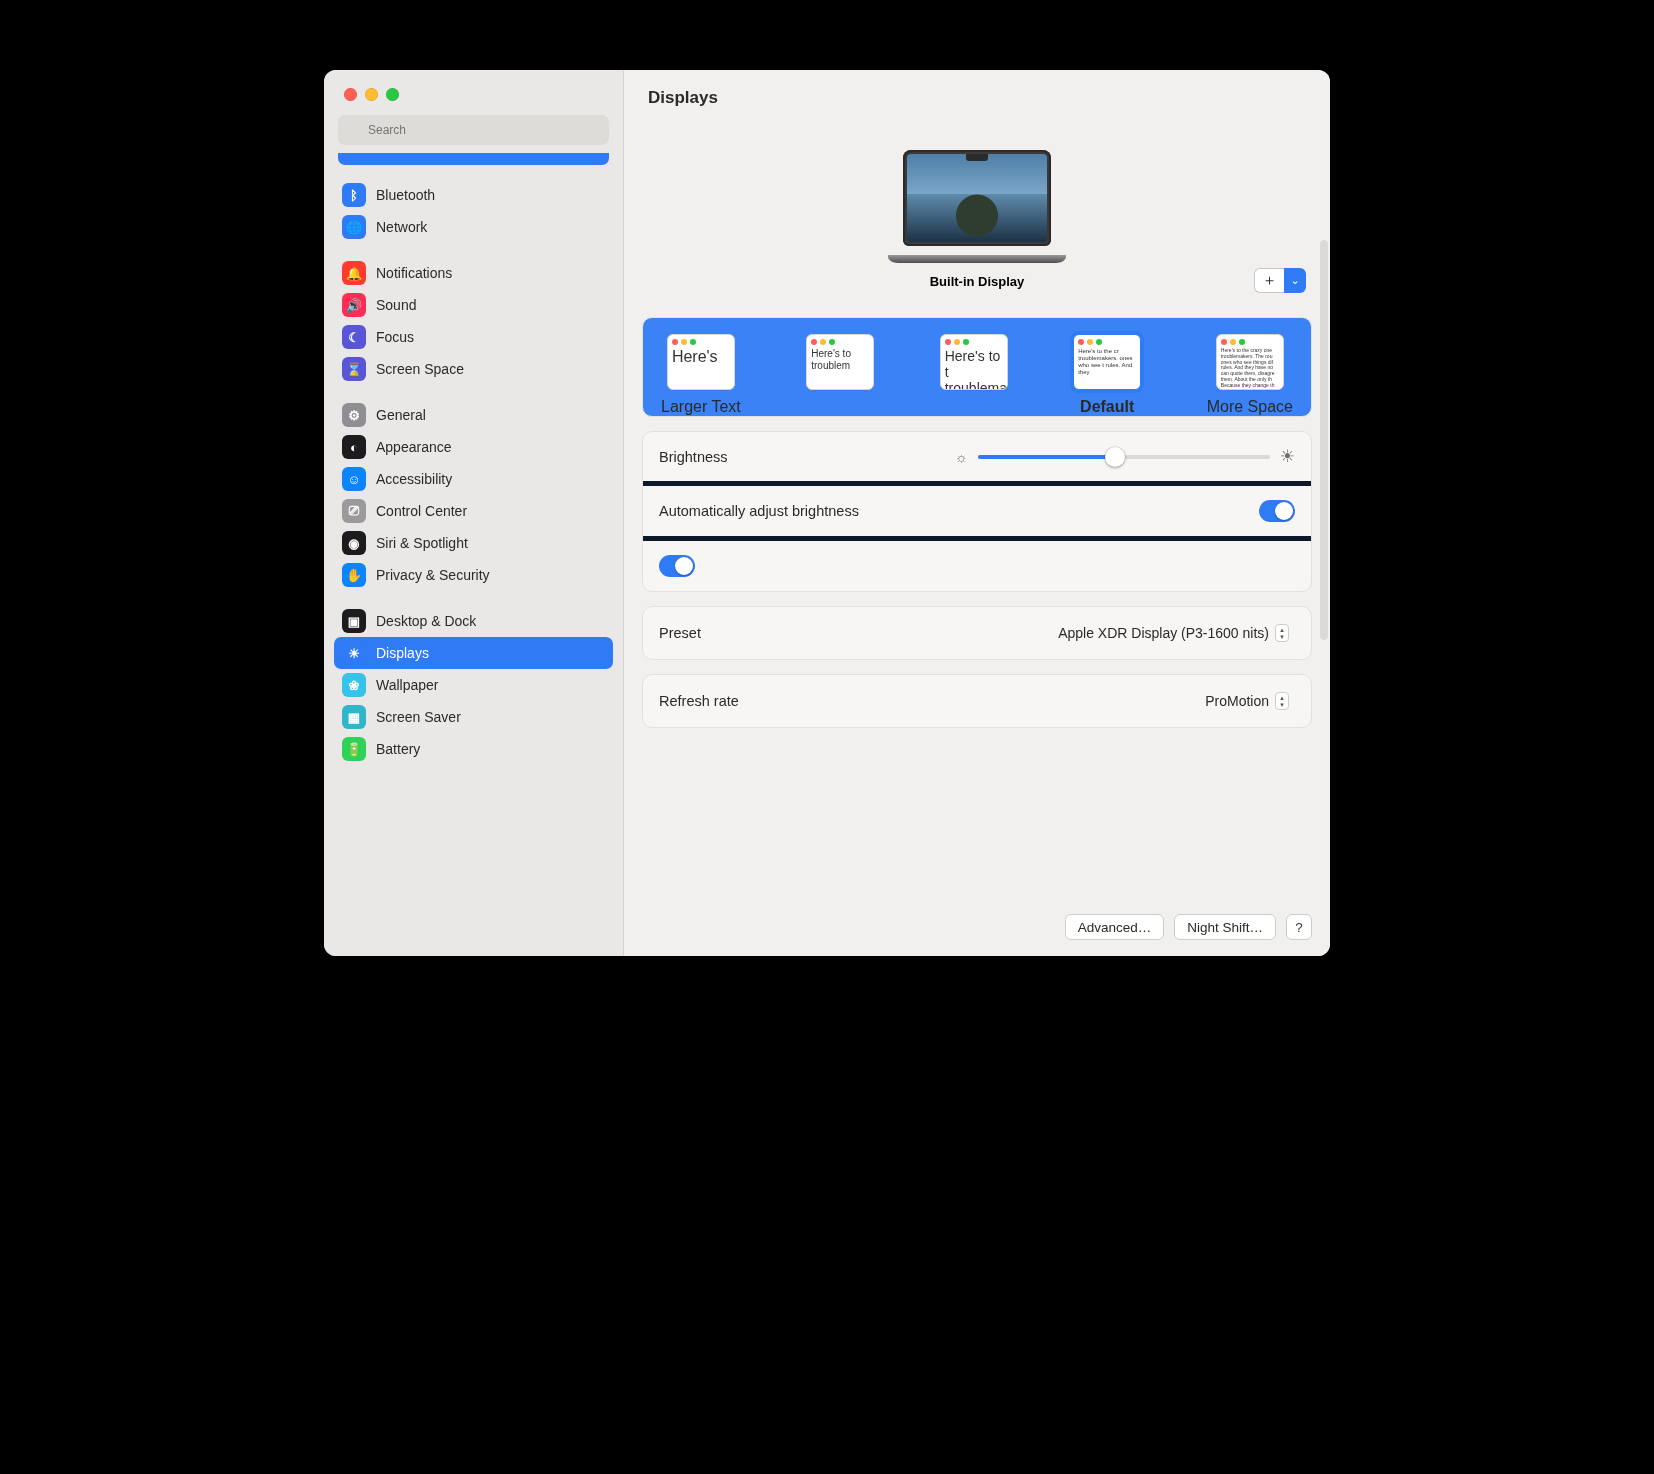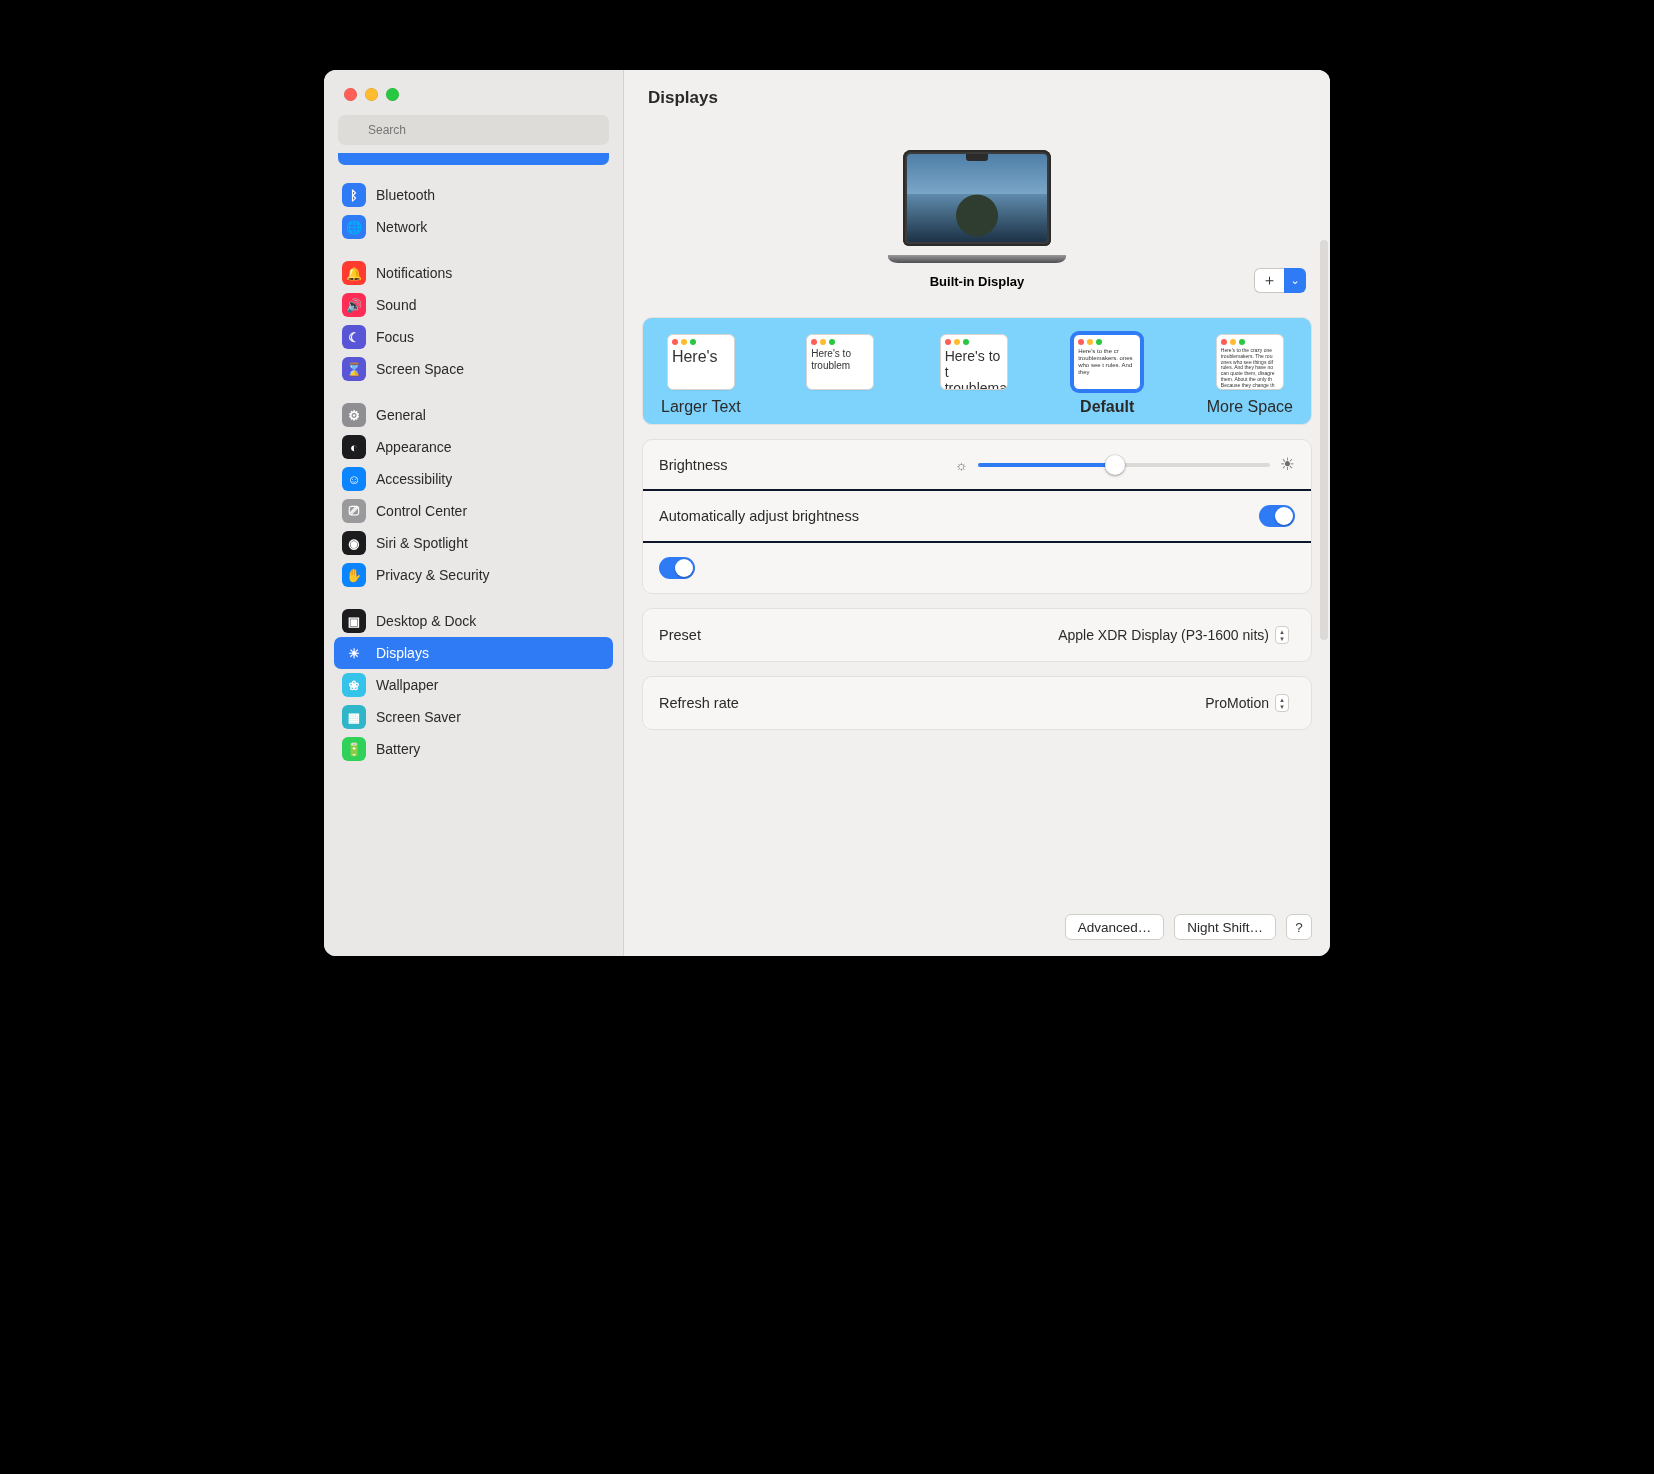--- a/index.html
+++ b/index.html
@@ -154,24 +154,24 @@
   }
   .add-menu {
     width: 22px; height: 25px;
     border-radius: 0 6px 6px 0;
     background: #2f7bf6; color: #fff;
     display: flex; align-items: center; justify-content: center;
     font-size: 11px;
   }
   .res-panel {
     margin: 10px 18px 0;
-    background: #7dd3fc;
+    background: #3b82f6;
     border: 1px solid #e3e1de;
     border-radius: 10px;
-    padding: 16px 18px 8px;
+    padding: 16px 18px 0;
   }
   .res-row { display: flex; align-items: flex-end; justify-content: space-between; gap: 8px; }
   .res-cell { display: flex; flex-direction: column; align-items: center; gap: 8px; cursor: default; }
   .res-thumb {
     width: 68px; height: 56px; background: #fff;
     border: 1px solid #d7d5d2; border-radius: 6px;
     box-shadow: 0 1px 0 rgba(0,0,0,.04);
     overflow: hidden; position: relative;
     font-size: 5px; color: #333; line-height: 1.15;
     padding: 4px;
@@ -184,21 +184,21 @@
   .res-label.sel { font-weight: 700; }
   .settings-panel {
     margin: 14px 18px 0;
     background: #f8f6f4;
     border: 1px solid #e3e1de;
     border-radius: 10px;
   }
   .row {
     display: flex; align-items: center; justify-content: space-between;
     padding: 14px 16px;
-    border-top: 2px solid #0f172a;
+    border-top: 5px solid #0f172a;
   }
   .row:first-child { border-top: none; }
   .row .label { font-size: 14.5px; color: #2b2a28; }
   .row .sub { font-size: 13px; color: #8c8a87; margin-top: 4px; max-width: 520px; }
   .slider-wrap { display: flex; align-items: center; gap: 10px; flex: 0 0 340px; }
   .sun-ico { color: #6f6e6c; font-size: 14px; }
   .slider { position: relative; flex: 1 1 auto; height: 20px; }
   .slider .track { position:absolute; left:0; right:0; top:50%; height:4px; transform:translateY(-50%); background:#dcdad7; border-radius:2px; }
   .slider .fill  { position:absolute; left:0; top:50%; height:4px; transform:translateY(-50%); background:#2f7bf6; border-radius:2px; }
   .slider .knob  { position:absolute; top:50%; width:20px; height:20px; border-radius:50%; background:#fff; box-shadow:0 1px 3px rgba(0,0,0,.35),0 0 0 .5px rgba(0,0,0,.1); transform:translate(-50%,-50%); }

